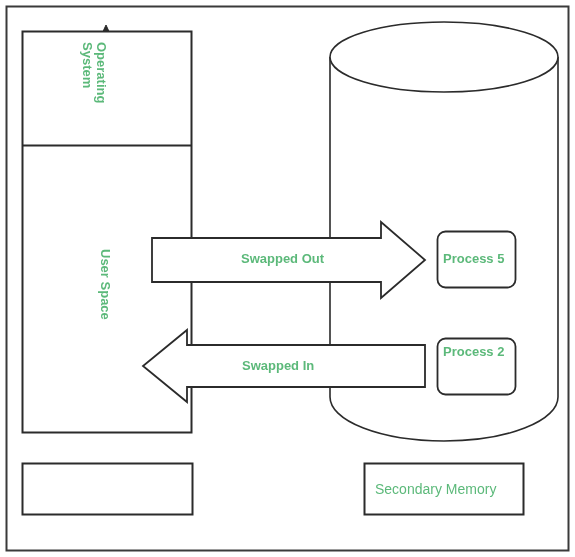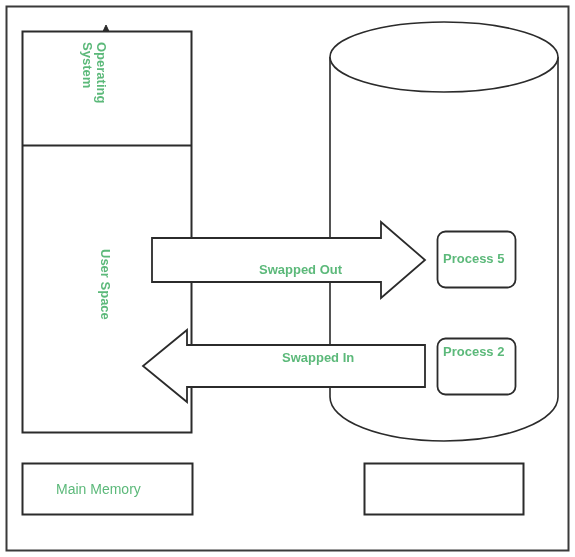--- a/index.html
+++ b/index.html
@@ -46,27 +46,25 @@
     line-height: 14px;
     text-align: left;
   }
   #label-user-space {
     left: 113px;
     top: 249px;
     transform: rotate(90deg);
   }
   #label-swapped-out {
     left: 241px;
-    top: 262px;
-    margin-left: 18px;
+    top: 251px;
   }
   #label-swapped-in {
     left: 242px;
-    top: 350px;
-    margin-left: 40px;
+    top: 358px;
   }
   #label-process-1 {
     left: 443px;
     top: 251px;
   }
   #label-process-2 {
     left: 443px;
     top: 344px;
   }
   #label-main-memory {
@@ -118,16 +116,16 @@
   <div class="lbl lbl-vert" id="label-user-space">User Space</div>
 
   <div class="lbl" id="label-swapped-out">Swapped Out</div>
 
   <div class="lbl" id="label-swapped-in">Swapped In</div>
 
   <div class="lbl" id="label-process-1">Process 5</div>
 
   <div class="lbl" id="label-process-2">Process 2</div>
 
-  <div class="lbl lbl-plain" id="label-main-memory">Main Memory</div>
 
+  <div class="lbl lbl-plain" id="label-secondary-memory">Secondary Memory</div>
 
 </div>
 
 </body></html>

